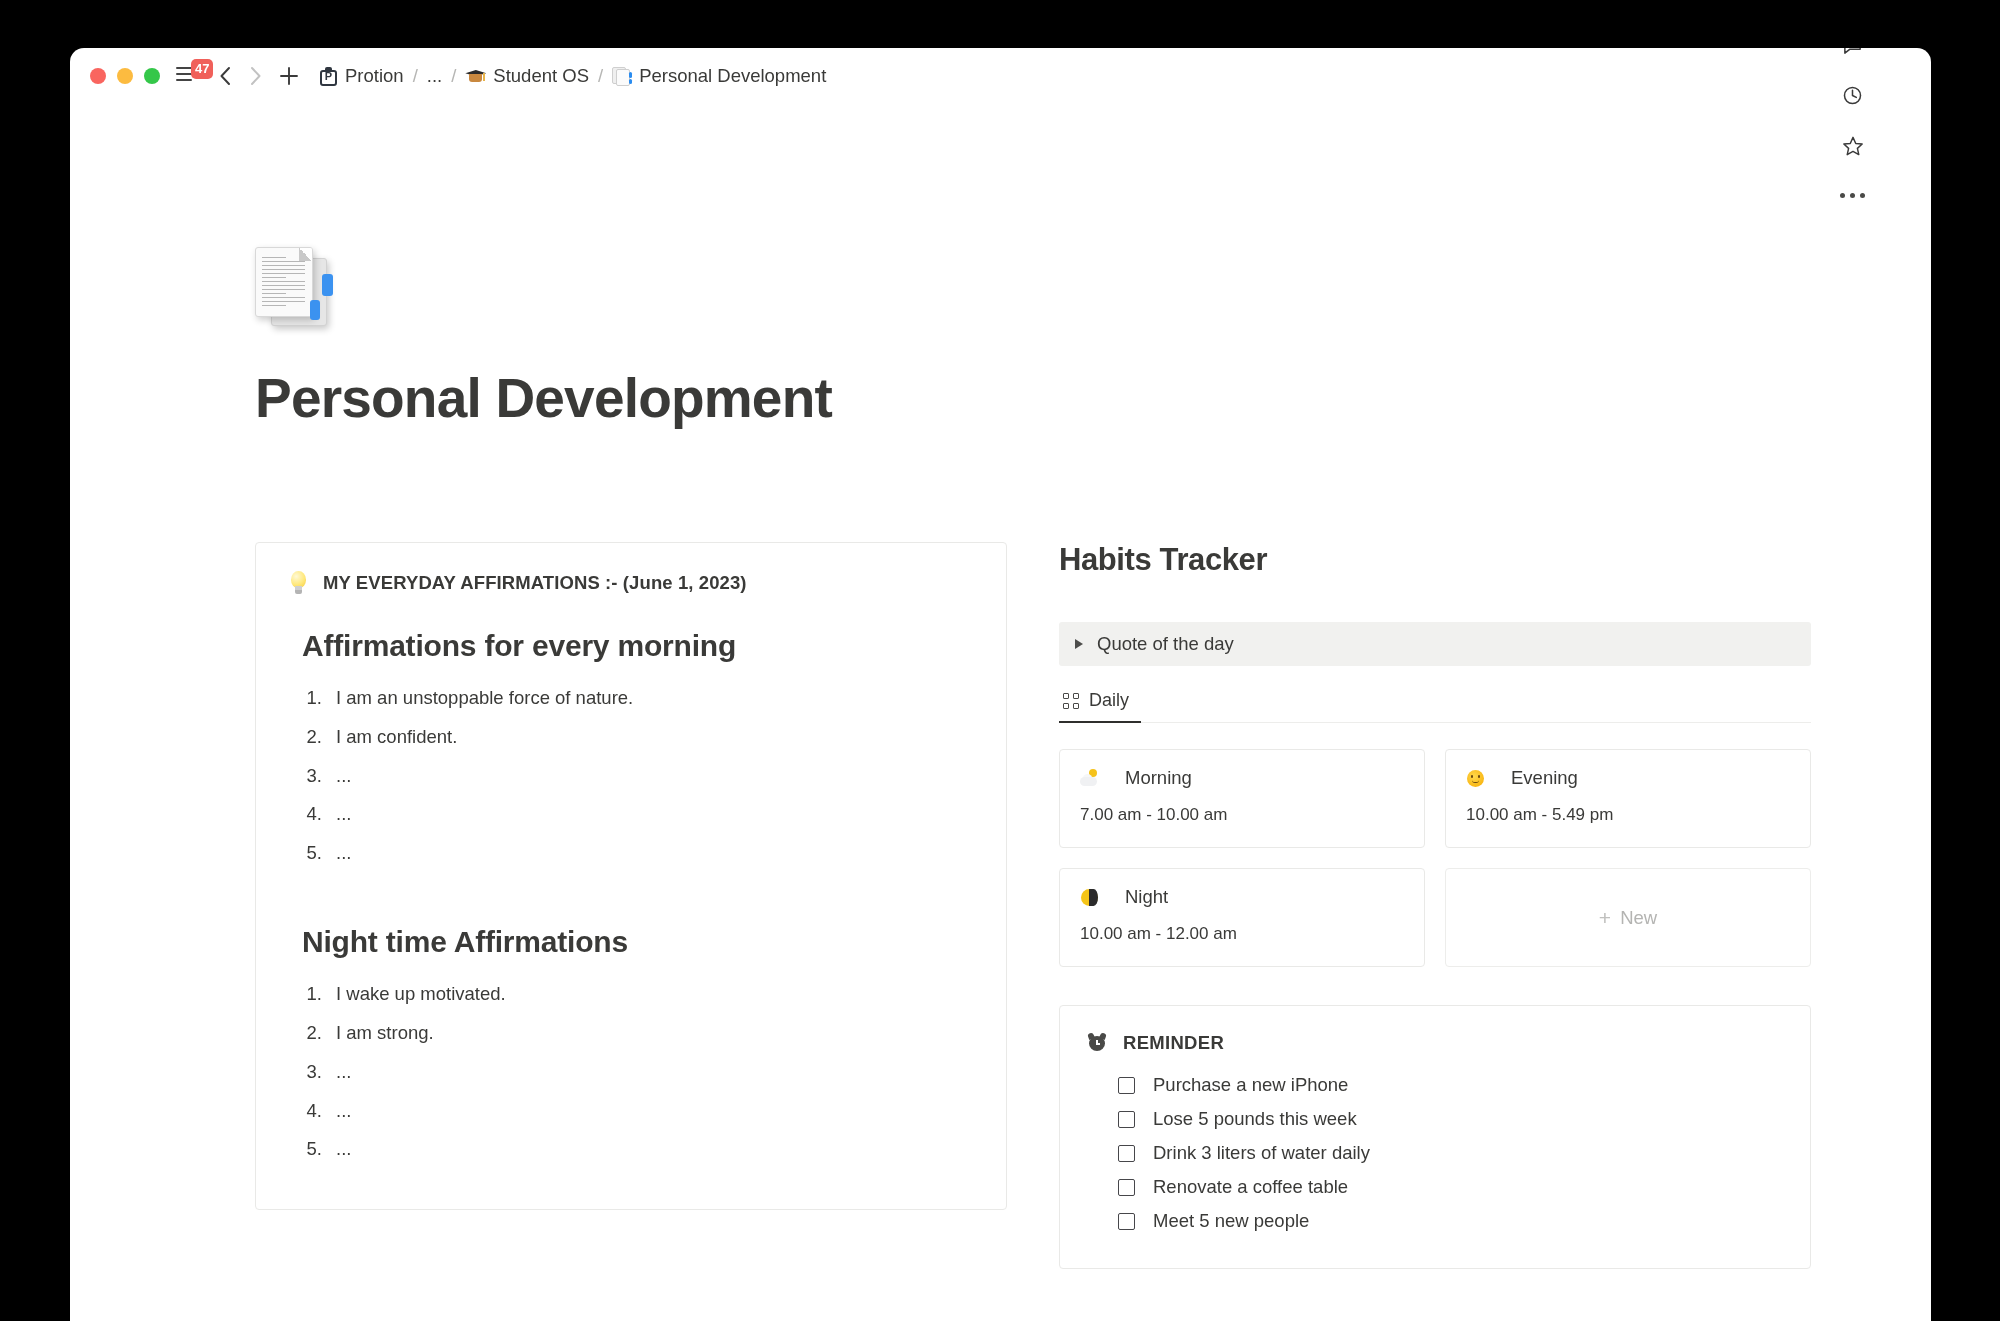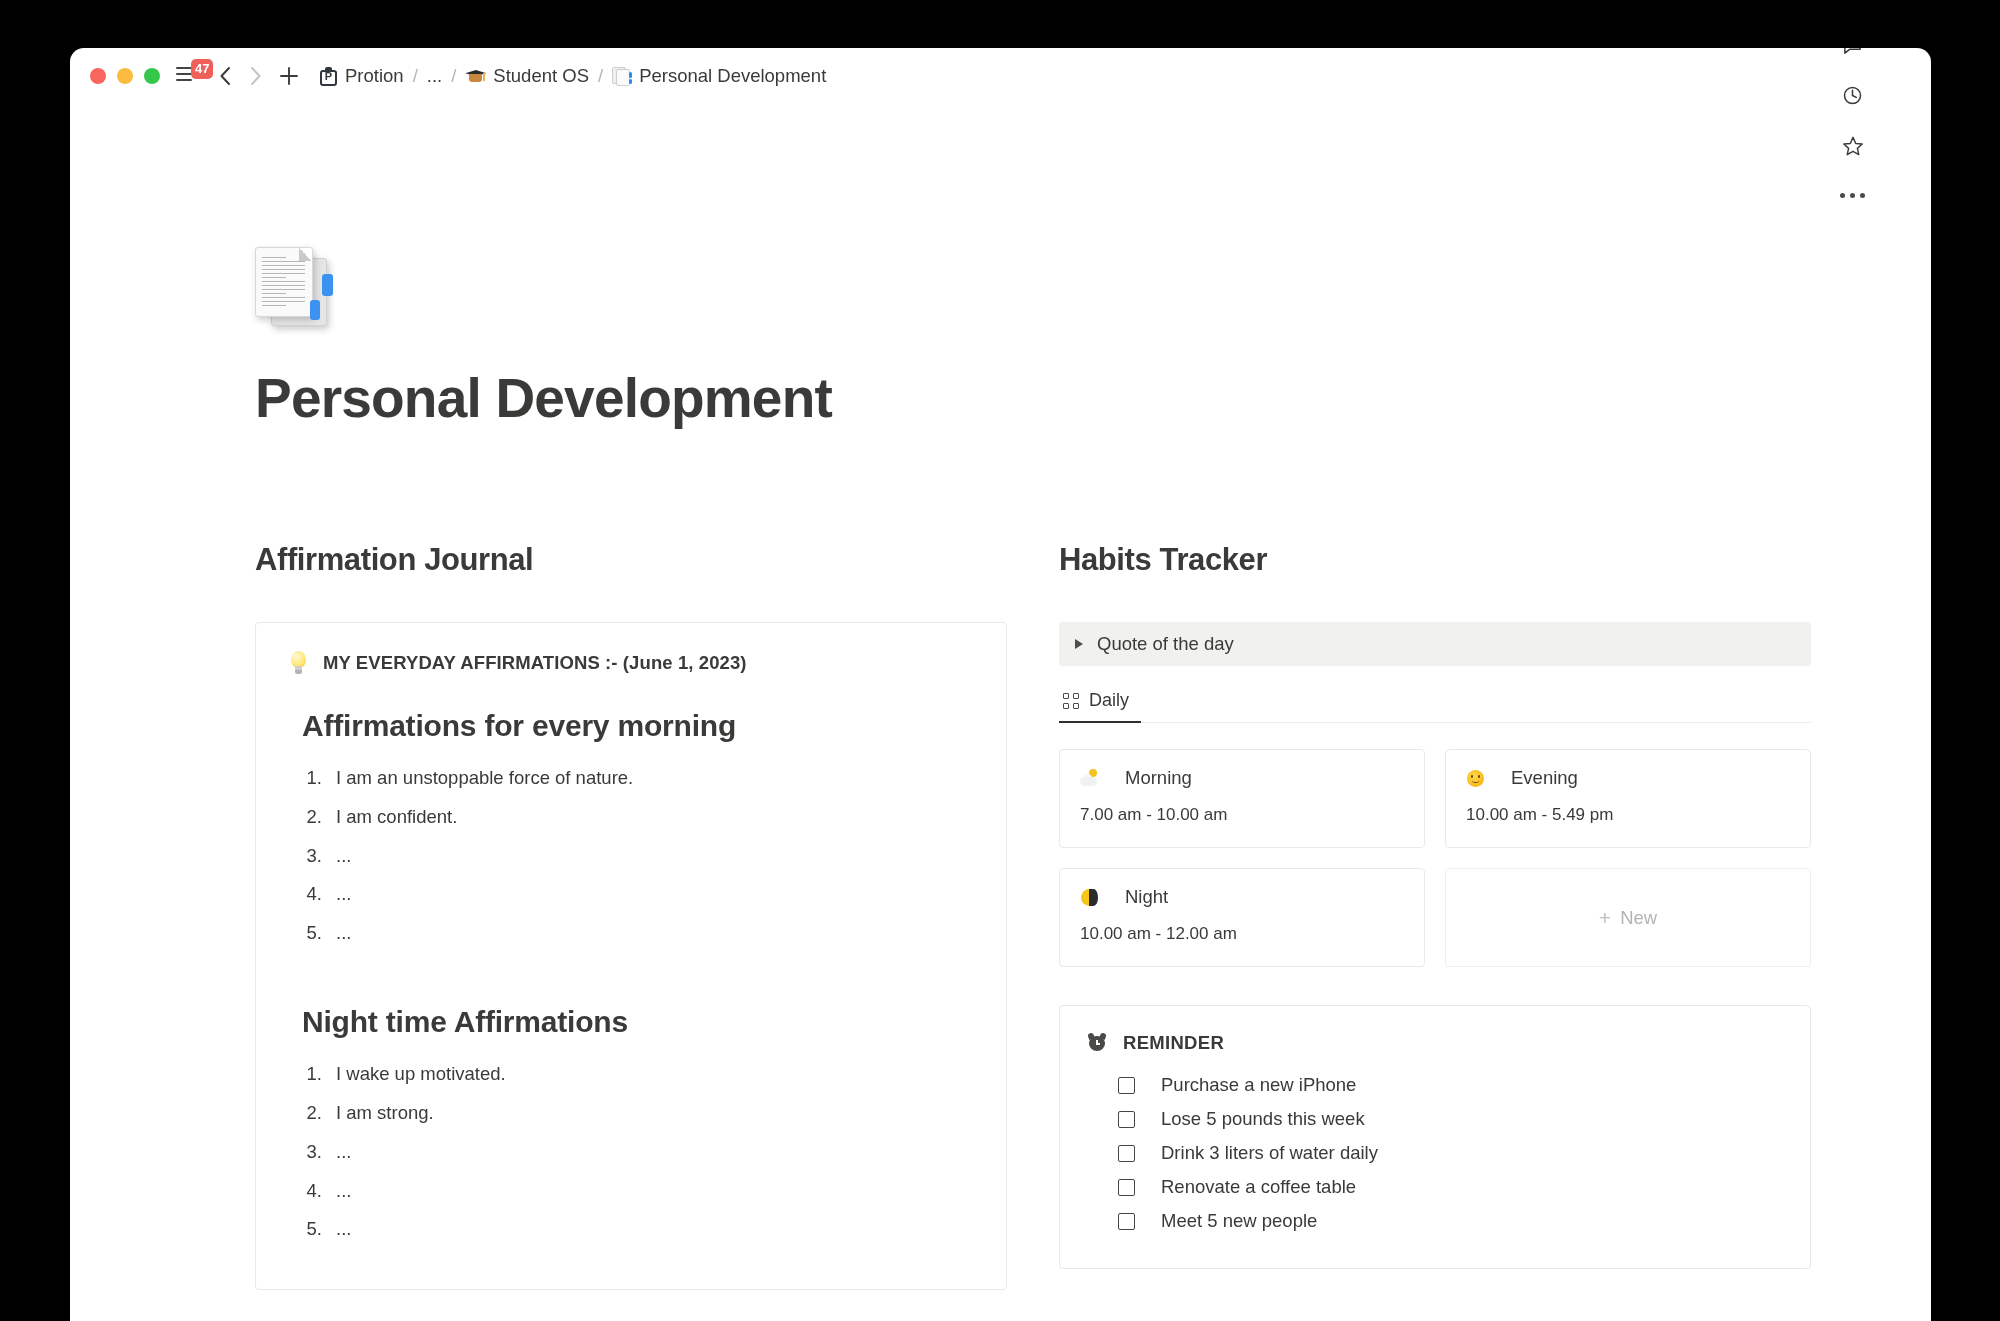--- a/index.html
+++ b/index.html
@@ -343,21 +343,21 @@
   }
   .clock-em .b1 { left:0px; transform: rotate(-22deg); }
   .clock-em .b2 { right:0px; transform: rotate(22deg); }
   .clock-em .hand {
     position:absolute; left:8px; top:7px; width:1.5px; height:5px; background:#ffffff;
   }
   .clock-em .hand2 {
     position:absolute; left:8px; top:10px; width:4px; height:1.5px; background:#ffffff;
   }
 
-  .todo { display:flex; align-items:center; gap:26px; padding: 6px 0 6px 30px; }
+  .todo { display:flex; align-items:center; gap:18px; padding: 6px 0 6px 30px; }
   .todo .box {
     width: 17px; height: 17px; border: 1.6px solid #46464a; border-radius: 2px; flex: none;
     background: #fff;
   }
   .todo .txt { font-size: 18.5px; color: #3a3a38; }
 </style>
 </head>
 <body>
 
 <div id="window">
@@ -484,21 +484,20 @@
         </span>
         <span class="tabA"></span>
         <span class="tabB"></span>
       </div>
 
       <h1 id="page-title">Personal Development</h1>
 
       <div id="columns">
 
         <div class="col">
-          <h2 class="col-heading">Affirmation Journal</h2>
 
           <div id="affirmation-card">
             <div id="affirmation-card-title">
               <span class="bulb">
                 <span class="glass"></span>
                   <span class="neck"></span>
                   <span class="base"></span>
               </span>
               <span>MY EVERYDAY AFFIRMATIONS :- (June 1, 2023)</span>
             </div>

